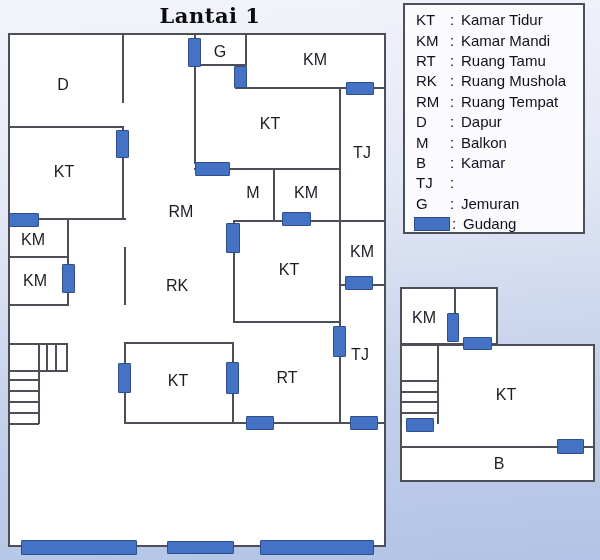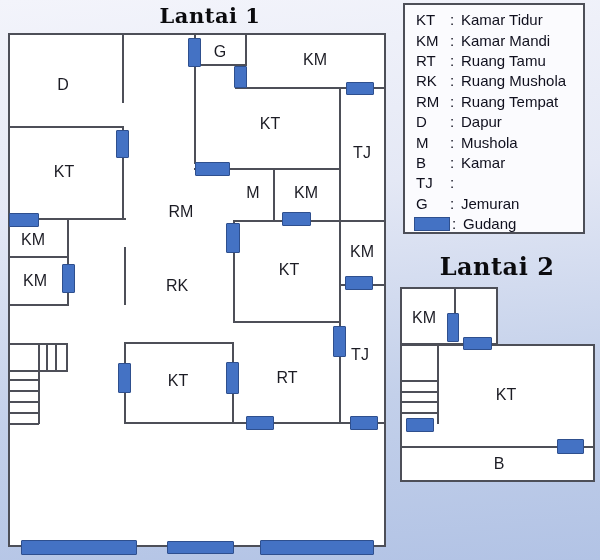--- a/index.html
+++ b/index.html
@@ -41,21 +41,20 @@
     width:36px;height:14px;flex:0 0 36px;margin-right:-2px;margin-left:-2px;
     background:var(--door,#4472c4);border:1.5px solid #2e4f8e;box-sizing:border-box;
   }
   .swatch-gap{width:4px;flex:0 0 4px;}
 </style>
 </head>
 <body>
 
 <div class="stage">
   <div class="title t1">Lantai 1</div>
-  <div class="title t2">Lantai 2</div>
 
   <div>
       <div class="plan" style="left: 8px; top: 33px; width: 378px; height: 514px;"></div>
       <div class="wall" style="left: 122px; top: 33px; width: 2px; height: 70px;"></div>
       <div class="wall" style="left: 8px; top: 126px; width: 116px; height: 2px;"></div>
       <div class="wall" style="left: 122px; top: 126px; width: 2px; height: 94px;"></div>
       <div class="wall" style="left: 8px; top: 218px; width: 118px; height: 2px;"></div>
       <div class="wall" style="left: 67px; top: 218px; width: 2px; height: 88px;"></div>
       <div class="wall" style="left: 8px; top: 256px; width: 60px; height: 2px;"></div>
       <div class="wall" style="left: 8px; top: 304px; width: 60px; height: 2px;"></div>
@@ -172,21 +171,21 @@
           <span class="lname">Ruang Tempat</span>
         </div>
         <div class="legend-row">
           <span class="abbr">D</span>
           <span class="colon">:</span>
           <span class="lname">Dapur</span>
         </div>
         <div class="legend-row">
           <span class="abbr">M</span>
           <span class="colon">:</span>
-          <span class="lname">Mushola</span>
+          <span class="lname">Balkon</span>
         </div>
         <div class="legend-row">
           <span class="abbr">B</span>
           <span class="colon">:</span>
           <span class="lname">Kamar</span>
         </div>
         <div class="legend-row">
           <span class="abbr">TJ</span>
           <span class="colon">:</span>
         </div>

